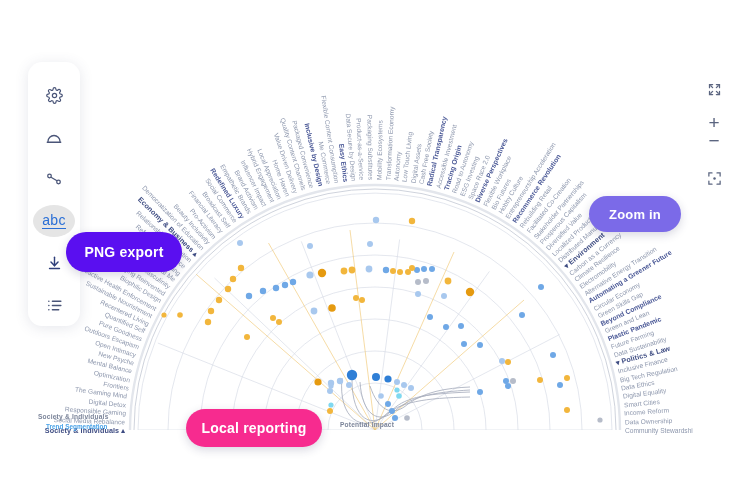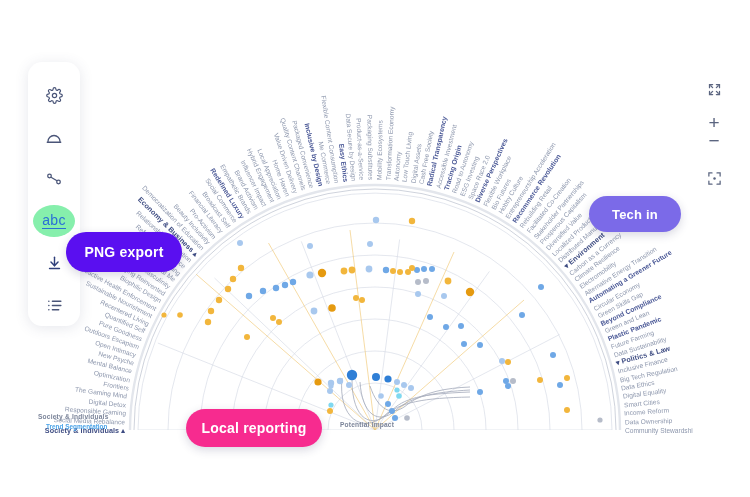--- a/index.html
+++ b/index.html
@@ -18,21 +18,21 @@
     box-shadow:0 2px 14px rgba(60,70,110,.13);
     display:flex;flex-direction:column;align-items:center;
     padding-top:12px;gap:0px;z-index:40;
   }
   .side-btn{
     width:42px;height:42px;margin:5px 0;border-radius:50%;
     display:flex;align-items:center;justify-content:center;
     color:#4a5578;cursor:pointer;position:relative;
   }
   .side-btn svg{display:block;}
-  .side-btn.active{background:#86efac;}
+  .side-btn.active{background:#e5e5e5;}
   .side-btn.active .abc-txt{color:#2a6fd6;}
   .abc-txt{
     font-size:14px;font-weight:400;color:#3d4a6b;
     border-bottom:1.6px solid currentColor;line-height:15px;
     letter-spacing:.3px;
   }
 
   
   .rctrl{position:absolute;right:22px;top:76px;width:28px;z-index:40;
         display:flex;flex-direction:column;align-items:center;color:#5b6580;}
@@ -407,15 +407,15 @@
           <polyline points="16,3 21,3 21,8"></polyline>
         <polyline points="21,16 21,21 16,21"></polyline>
           <polyline points="8,21 3,21 3,16"></polyline>
         <circle cx="12" cy="12" r="2" fill="#5b6580" stroke="none"></circle>
       </svg>
     </div>
   </div>
 
   <div class="pill" id="pill-png">PNG export</div>
   <div class="pill" id="pill-easy">Local reporting</div>
-  <div class="pill" id="pill-zoom">Tech in</div>
+  <div class="pill" id="pill-zoom">Zoom in</div>
 
 </div>
 
 </body></html>

